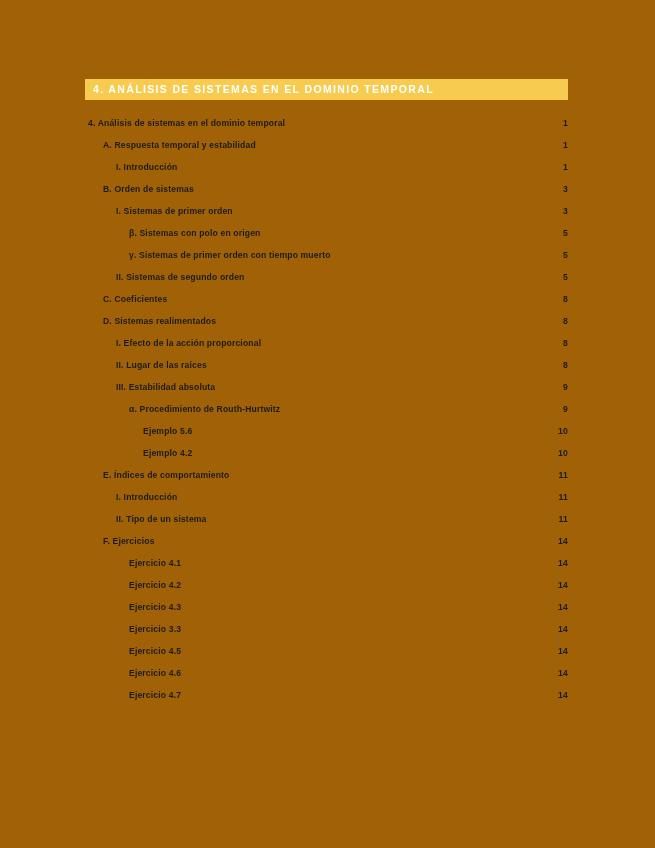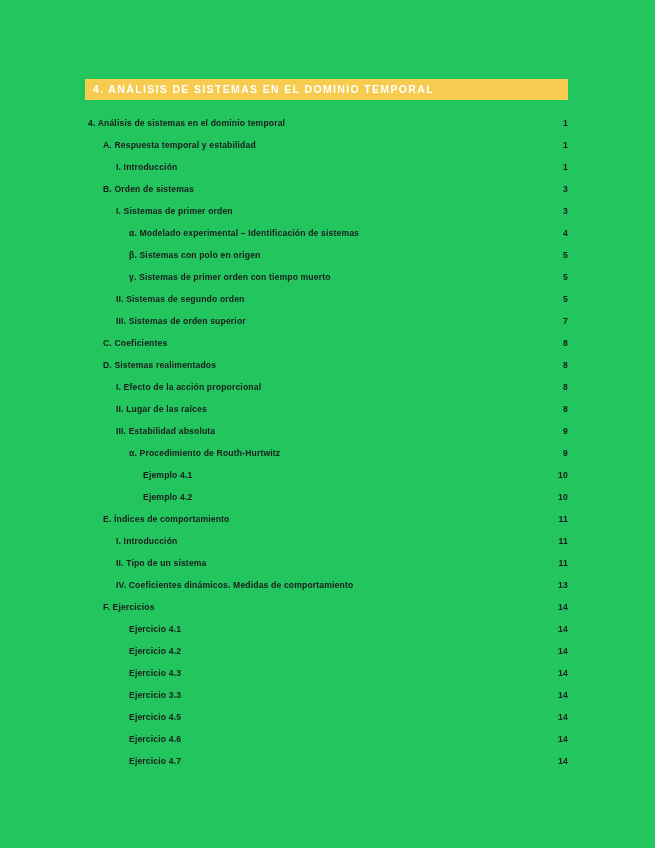--- a/index.html
+++ b/index.html
@@ -16,21 +16,21 @@
     font-family: "Liberation Sans", sans-serif;
     color: #1a1a1a;
     -webkit-font-smoothing: antialiased;
   }
 
   .page {
     position: absolute;
     left: 0; top: 0;
     width: 655px;
     height: 848px;
-    background: #22c55e;
+    background: #a16207;
   }
 
   
   .chapter-banner {
     position: absolute;
     left: 85px;
     top: 79px;
     width: 483px;
     height: 21px;
     background: #f6cb4f;
@@ -129,44 +129,34 @@
         <span class="toc-label">B. Orden de sistemas</span>
         <span class="toc-leader"></span>
         <span class="toc-page">3</span>
       </div>
       <div class="toc-entry lvl-2">
         <span class="toc-label">I. Sistemas de primer orden</span>
         <span class="toc-leader"></span>
         <span class="toc-page">3</span>
       </div>
       <div class="toc-entry lvl-3">
-        <span class="toc-label">α. Modelado experimental – Identificación de sistemas</span>
-        <span class="toc-leader"></span>
-        <span class="toc-page">4</span>
-      </div>
-      <div class="toc-entry lvl-3">
         <span class="toc-label">β. Sistemas con polo en origen</span>
         <span class="toc-leader"></span>
         <span class="toc-page">5</span>
       </div>
       <div class="toc-entry lvl-3">
         <span class="toc-label">γ. Sistemas de primer orden con tiempo muerto</span>
         <span class="toc-leader"></span>
         <span class="toc-page">5</span>
       </div>
       <div class="toc-entry lvl-2">
         <span class="toc-label">II. Sistemas de segundo orden</span>
         <span class="toc-leader"></span>
         <span class="toc-page">5</span>
       </div>
-      <div class="toc-entry lvl-2">
-        <span class="toc-label">III. Sistemas de orden superior</span>
-        <span class="toc-leader"></span>
-        <span class="toc-page">7</span>
-      </div>
       <div class="toc-entry lvl-1">
         <span class="toc-label">C. Coeficientes</span>
         <span class="toc-leader"></span>
         <span class="toc-page">8</span>
       </div>
       <div class="toc-entry lvl-1">
         <span class="toc-label">D. Sistemas realimentados</span>
         <span class="toc-leader"></span>
         <span class="toc-page">8</span>
       </div>
@@ -184,21 +174,21 @@
         <span class="toc-label">III. Estabilidad absoluta</span>
         <span class="toc-leader"></span>
         <span class="toc-page">9</span>
       </div>
       <div class="toc-entry lvl-3">
         <span class="toc-label">α. Procedimiento de Routh-Hurtwitz</span>
         <span class="toc-leader"></span>
         <span class="toc-page">9</span>
       </div>
       <div class="toc-entry lvl-4">
-        <span class="toc-label">Ejemplo 4.1</span>
+        <span class="toc-label">Ejemplo 5.6</span>
         <span class="toc-leader"></span>
         <span class="toc-page">10</span>
       </div>
       <div class="toc-entry lvl-4">
         <span class="toc-label">Ejemplo 4.2</span>
         <span class="toc-leader"></span>
         <span class="toc-page">10</span>
       </div>
       <div class="toc-entry lvl-1">
         <span class="toc-label">E. Índices de comportamiento</span>
@@ -208,25 +198,20 @@
       <div class="toc-entry lvl-2">
         <span class="toc-label">I. Introducción</span>
         <span class="toc-leader"></span>
         <span class="toc-page">11</span>
       </div>
       <div class="toc-entry lvl-2">
         <span class="toc-label">II. Tipo de un sistema</span>
         <span class="toc-leader"></span>
         <span class="toc-page">11</span>
       </div>
-      <div class="toc-entry lvl-2">
-        <span class="toc-label">IV. Coeficientes dinámicos. Medidas de comportamiento</span>
-        <span class="toc-leader"></span>
-        <span class="toc-page">13</span>
-      </div>
       <div class="toc-entry lvl-1">
         <span class="toc-label">F. Ejercicios</span>
         <span class="toc-leader"></span>
         <span class="toc-page">14</span>
       </div>
       <div class="toc-entry lvl-3">
         <span class="toc-label">Ejercicio 4.1</span>
         <span class="toc-leader"></span>
         <span class="toc-page">14</span>
       </div>

